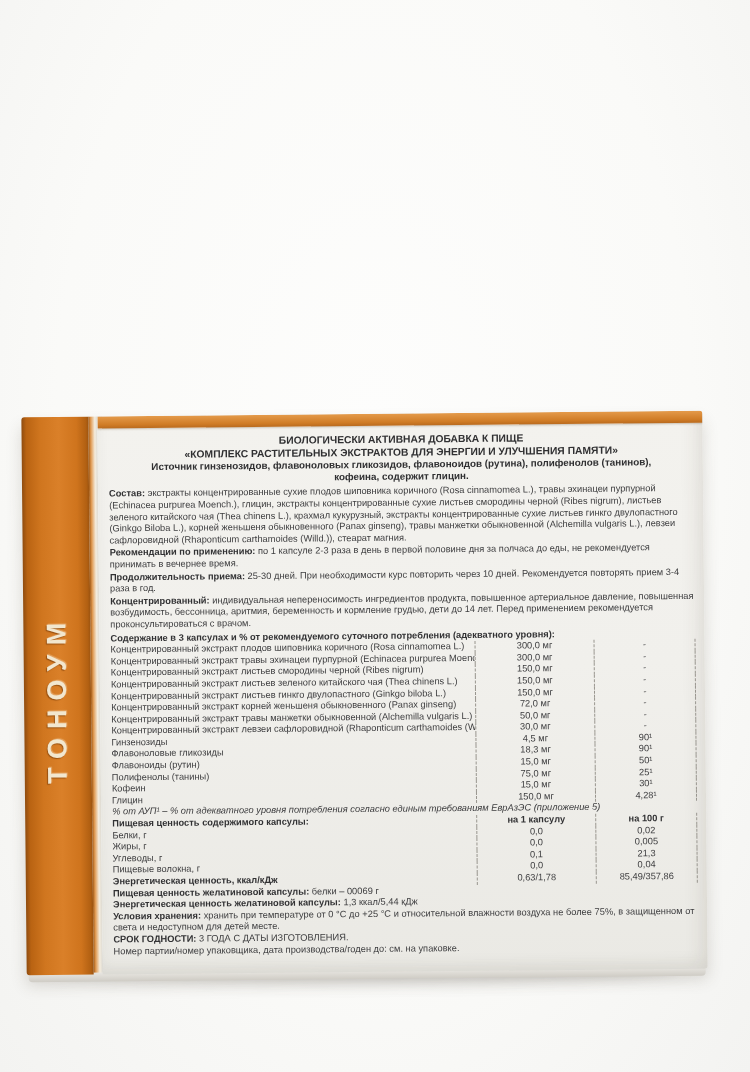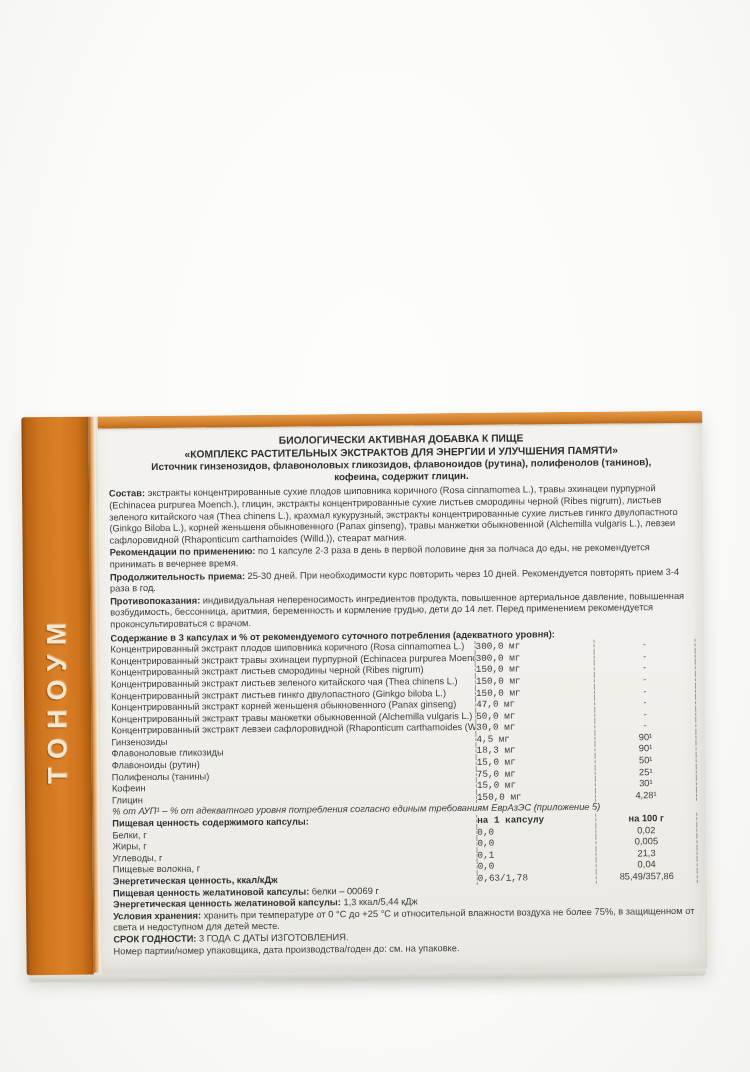--- a/index.html
+++ b/index.html
@@ -60,21 +60,21 @@
   }
   .b{font-weight:bold;color:#323234;}
   .i{font-style:italic;}
   .title{text-align:center;margin-bottom:3px;}
   .t1{font-weight:bold;font-size:10.3px;line-height:13px;color:#303032;}
   .t2{font-weight:bold;font-size:9.9px;line-height:12.2px;color:#303032;}
   p.sec{margin:0 0 1px 0;}
   .heading{margin-top:2px;}
   .trow{display:flex;align-items:stretch;}
   .tname{flex:1;padding-right:4px;white-space:nowrap;overflow:hidden;}
-  .tcol1{width:118px;flex:0 0 118px;text-align:left;border-left:1px dashed #98958e;font-family:Liberation Mono, monospace;}
+  .tcol1{width:118px;flex:0 0 118px;text-align:center;border-left:1px dashed #98958e;}
   .tcol2{width:100px;flex:0 0 100px;text-align:center;border-left:1px dashed #98958e;border-right:1px dashed #98958e;}
   .note{margin:0;}
   .footer p.sec{margin:0;}
 </style>
 </head>
 <body>
 
 <div class="stage">
   <div class="ground-shadow"></div>
 
@@ -95,21 +95,21 @@
         <div class="title">
           <div class="t1">БИОЛОГИЧЕСКИ АКТИВНАЯ ДОБАВКА К ПИЩЕ</div>
           <div class="t1">«КОМПЛЕКС РАСТИТЕЛЬНЫХ ЭКСТРАКТОВ ДЛЯ ЭНЕРГИИ И УЛУЧШЕНИЯ ПАМЯТИ»</div>
           <div class="t2">Источник гинзенозидов, флавоноловых гликозидов, флавоноидов (рутина), полифенолов (танинов),</div>
           <div class="t2">кофеина, содержит глицин.</div>
         </div>
 
         <p class="sec"><span class="b">Состав:</span><span> экстракты концентрированные сухие плодов шиповника коричного (Rosa cinnamomea L.), травы эхинацеи пурпурной (Echinacea purpurea Moench.), глицин, экстракты концентрированные сухие листьев смородины черной (Ribes nigrum), листьев зеленого китайского чая (Thea chinens L.), крахмал кукурузный, экстракты концентрированные сухие листьев гинкго двулопастного (Ginkgo Biloba L.), корней женьшеня обыкновенного (Panax ginseng), травы манжетки обыкновенной (Alchemilla vulgaris L.), левзеи сафлоровидной (Rhaponticum carthamoides (Willd.)), стеарат магния.</span></p>
         <p class="sec"><span class="b">Рекомендации по применению:</span><span> по 1 капсуле 2-3 раза в день в первой половине дня за полчаса до еды, не рекомендуется принимать в вечернее время.</span></p>
         <p class="sec"><span class="b">Продолжительность приема:</span><span> 25-30 дней. При необходимости курс повторить через 10 дней. Рекомендуется повторять прием 3-4 раза в год.</span></p>
-        <p class="sec"><span class="b">Противопоказания:</span><span> индивидуальная непереносимость ингредиентов продукта, повышенное артериальное давление, повышенная возбудимость, бессонница, аритмия, беременность и кормление грудью, дети до 14 лет. Перед применением рекомендуется проконсультироваться с врачом.</span></p>
+        <p class="sec"><span class="b">Концентрированный:</span><span> индивидуальная непереносимость ингредиентов продукта, повышенное артериальное давление, повышенная возбудимость, бессонница, аритмия, беременность и кормление грудью, дети до 14 лет. Перед применением рекомендуется проконсультироваться с врачом.</span></p>
 
         <div class="b heading">Содержание в 3 капсулах и % от рекомендуемого суточного потребления (адекватного уровня):</div>
 
         <div class="trow">
             <div class="tname">Концентрированный экстракт плодов шиповника коричного (Rosa cinnamomea L.)</div>
             <div class="tcol1">300,0 мг</div>
             <div class="tcol2">-</div>
           </div>
         <div class="trow">
             <div class="tname">Концентрированный экстракт травы эхинацеи пурпурной (Echinacea purpurea Moench.)</div>
@@ -126,21 +126,21 @@
             <div class="tcol1">150,0 мг</div>
             <div class="tcol2">-</div>
           </div>
         <div class="trow">
             <div class="tname">Концентрированный экстракт листьев гинкго двулопастного (Ginkgo biloba L.)</div>
             <div class="tcol1">150,0 мг</div>
             <div class="tcol2">-</div>
           </div>
         <div class="trow">
             <div class="tname">Концентрированный экстракт корней женьшеня обыкновенного (Panax ginseng)</div>
-            <div class="tcol1">47,0 мг</div>
+            <div class="tcol1">72,0 мг</div>
             <div class="tcol2">-</div>
           </div>
         <div class="trow">
             <div class="tname">Концентрированный экстракт травы манжетки обыкновенной (Alchemilla vulgaris L.)</div>
             <div class="tcol1">50,0 мг</div>
             <div class="tcol2">-</div>
           </div>
         <div class="trow">
             <div class="tname">Концентрированный экстракт левзеи сафлоровидной (Rhaponticum carthamoides (Willd.))</div>
             <div class="tcol1">30,0 мг</div>

